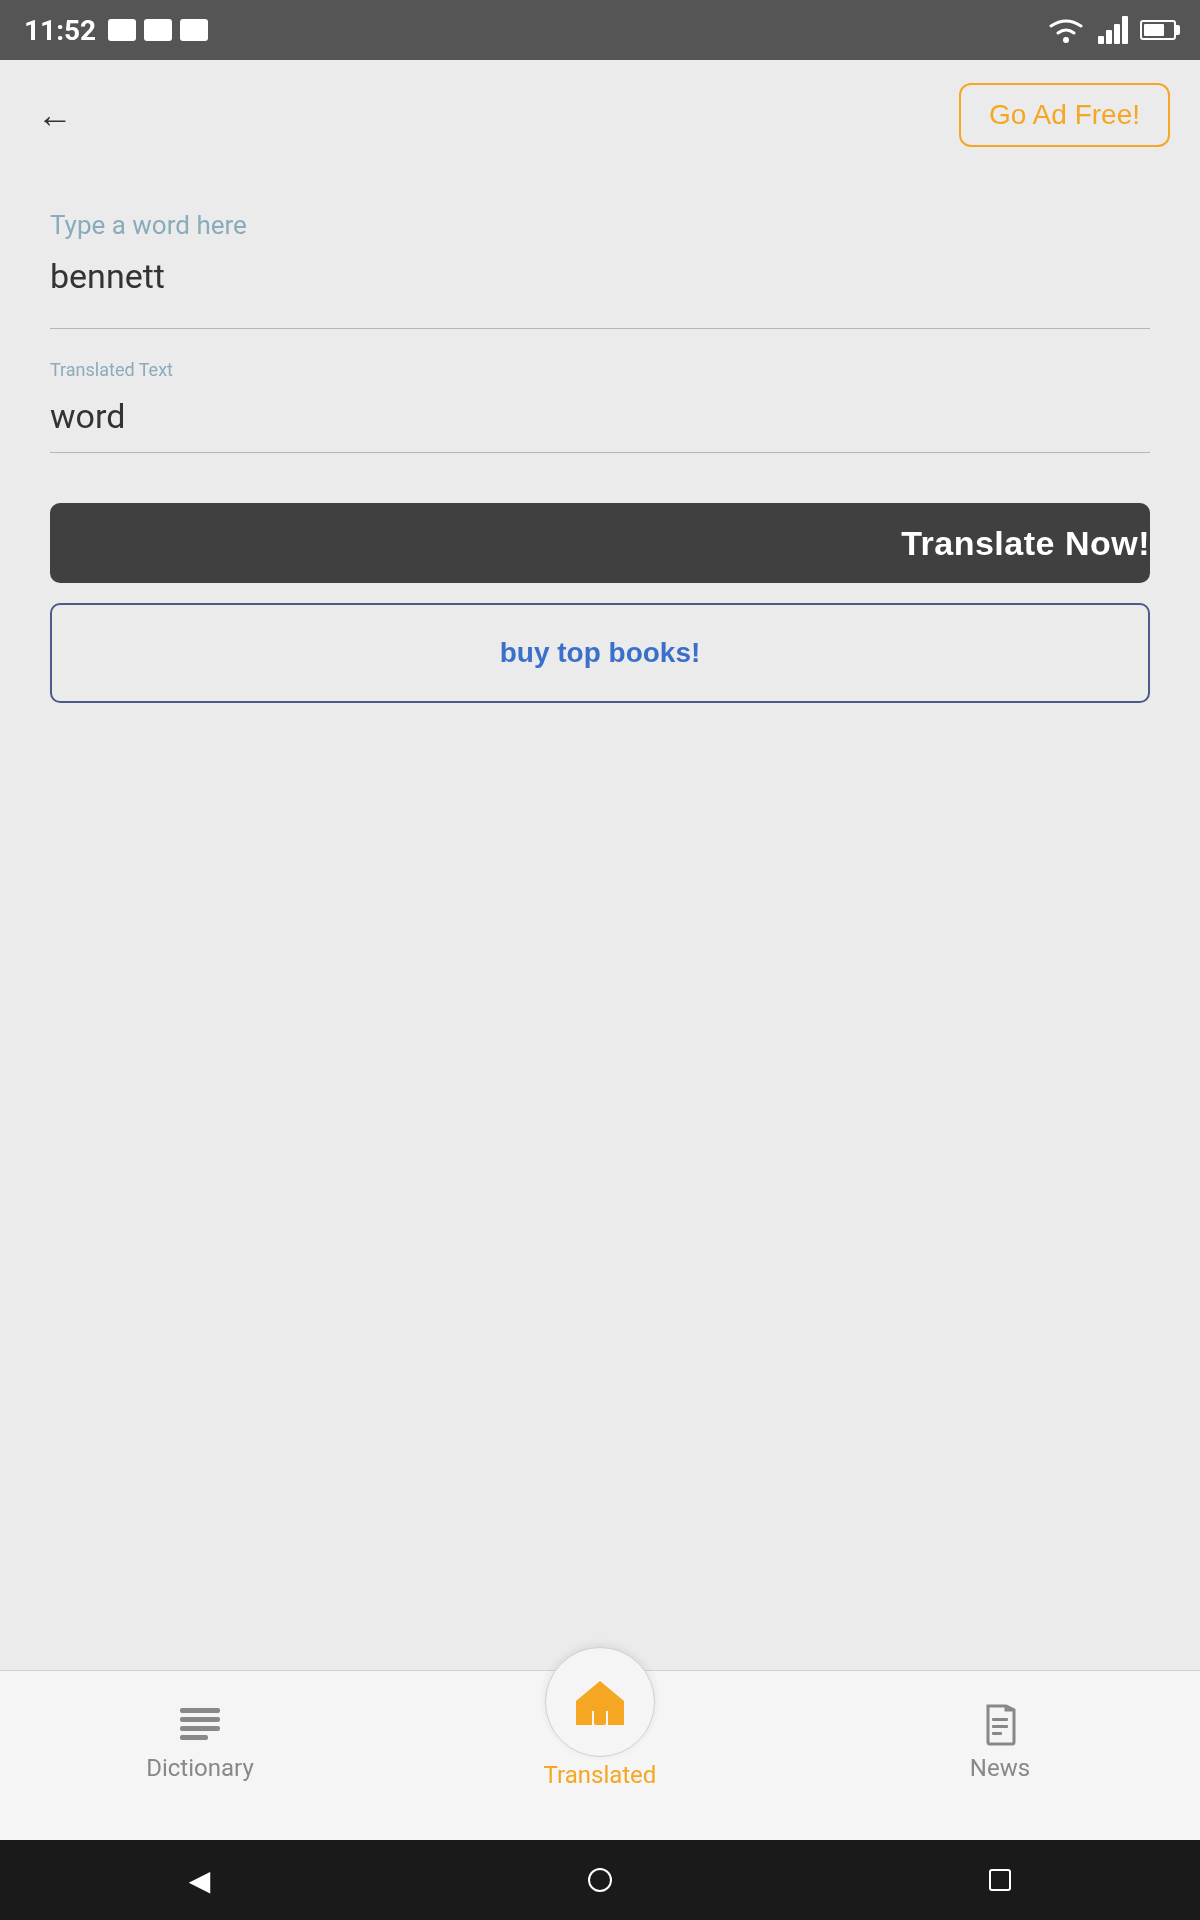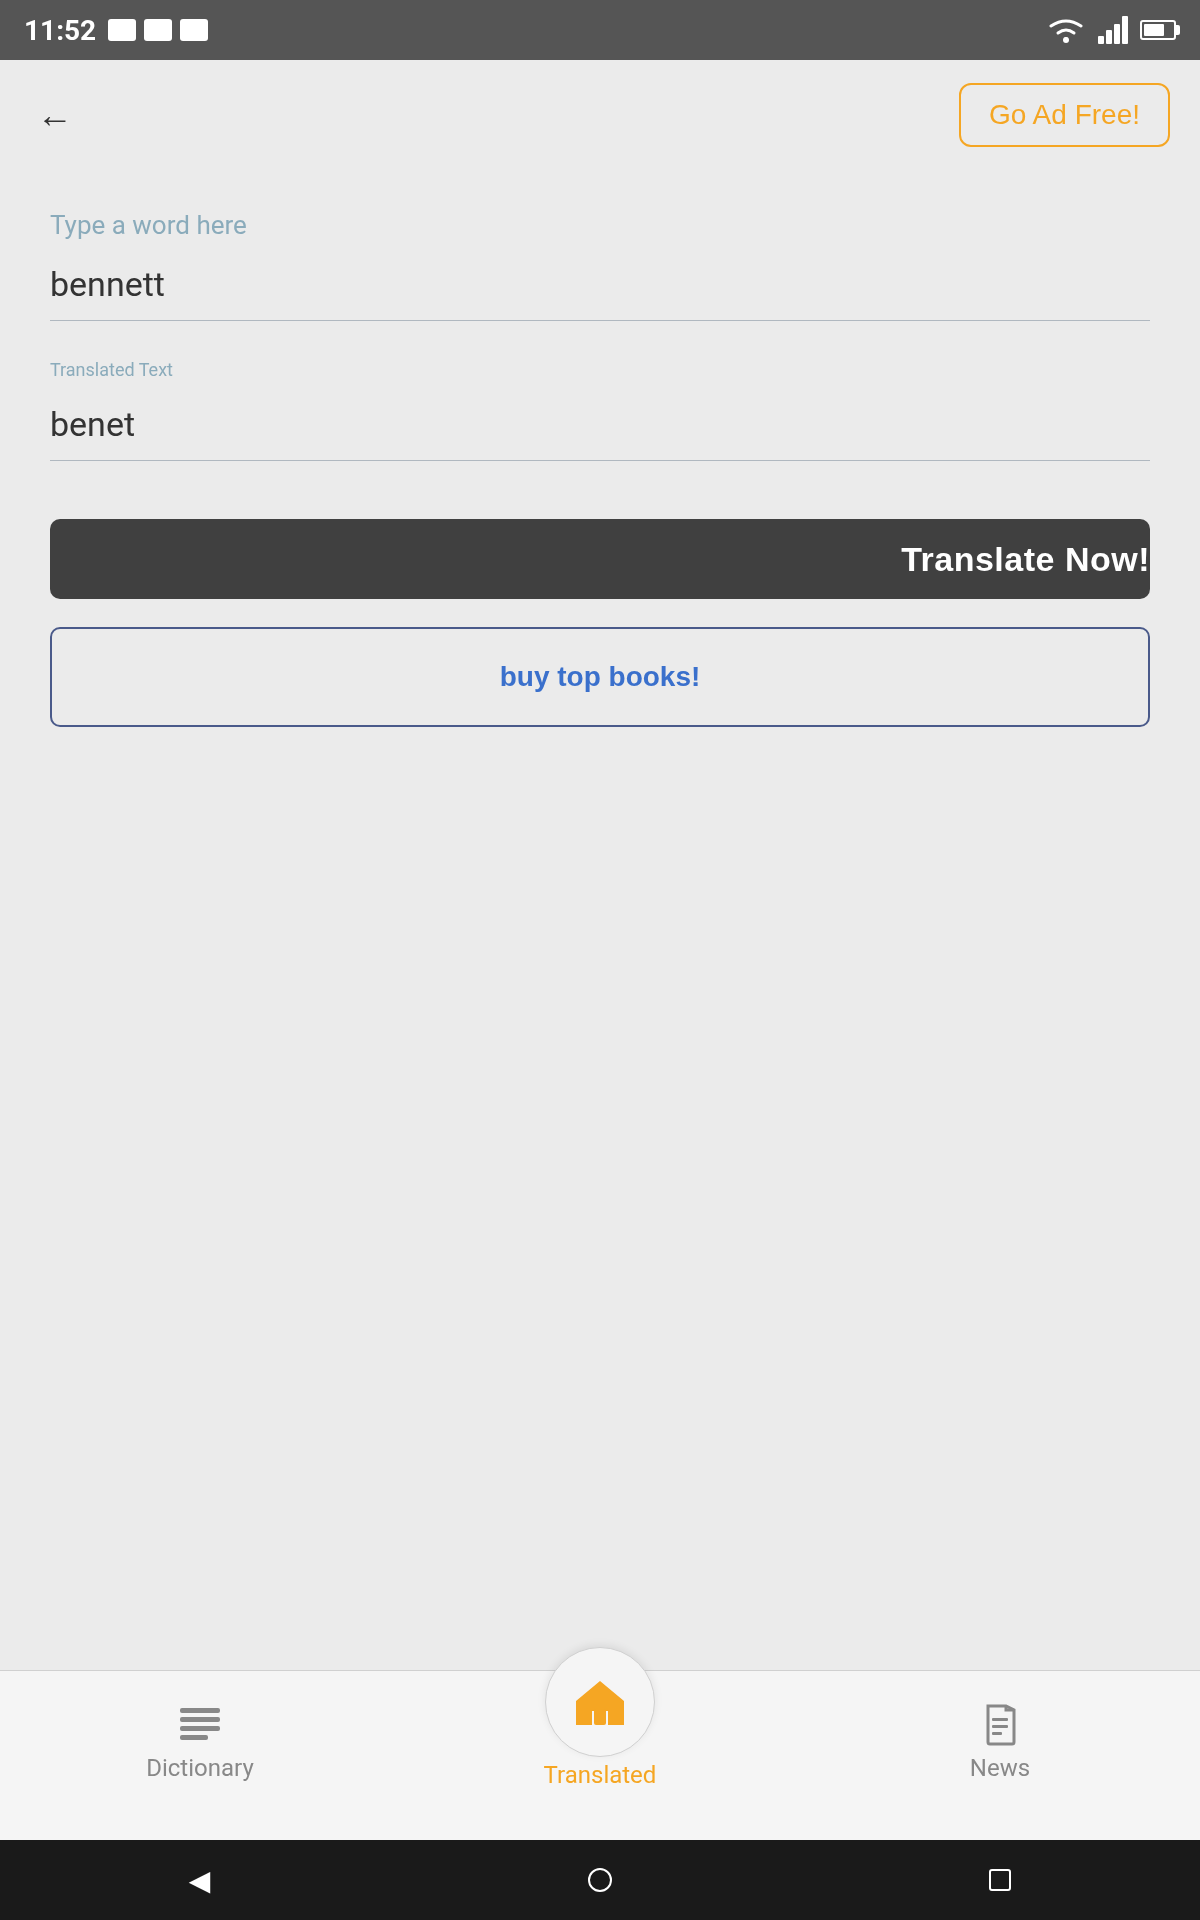--- a/index.html
+++ b/index.html
@@ -129,34 +129,34 @@
       text-align: right;
     }
 
     
     .main-content {
       flex: 1;
       background: #ebebeb;
       padding: 40px 50px;
       display: flex;
       flex-direction: column;
-      gap: 8px;
+      gap: 0;
     }
 
     .field-label {
       color: #8aabbb;
       font-size: 26px;
       margin-bottom: 16px;
       font-weight: 400;
     }
 
     .word-input-value {
       color: #333;
       font-size: 34px;
-      padding-bottom: 16px;
+      padding-bottom: 32px;
       border-bottom: 1.5px solid #b0b8c0;
       margin-bottom: 30px;
     }
 
     .translated-label {
       color: #8aabbb;
       font-size: 18px;
       margin-bottom: 16px;
       font-weight: 400;
     }
@@ -329,21 +329,21 @@
     <span class="back-arrow">←</span>
   </div>
   <button class="go-ad-free-btn">Go Ad Free!</button>
 </div>
 
 <div class="main-content">
   <div class="field-label">Type a word here</div>
   <div class="word-input-value">bennett</div>
 
   <div class="translated-label">Translated Text</div>
-  <div class="translated-value">benet</div>
+  <div class="translated-value">word</div>
 
   <button class="translate-now-btn">Translate Now!</button>
   <button class="buy-books-btn">buy top books!</button>
 </div>
 
 <div class="bottom-nav">
 
   <div class="nav-item">
     <svg width="48" height="44" viewBox="0 0 48 44" fill="none">
       <rect x="4" y="6" width="40" height="5" rx="2" fill="#888"></rect>

